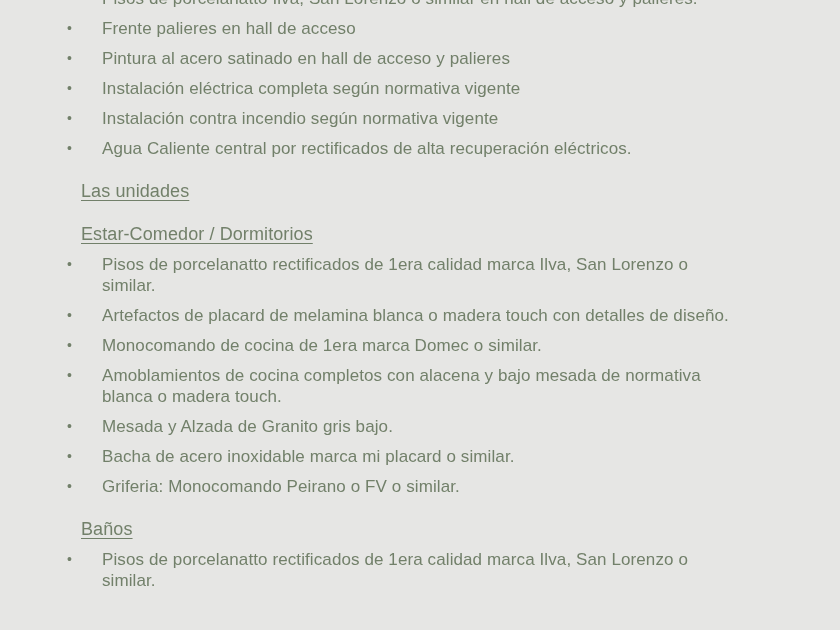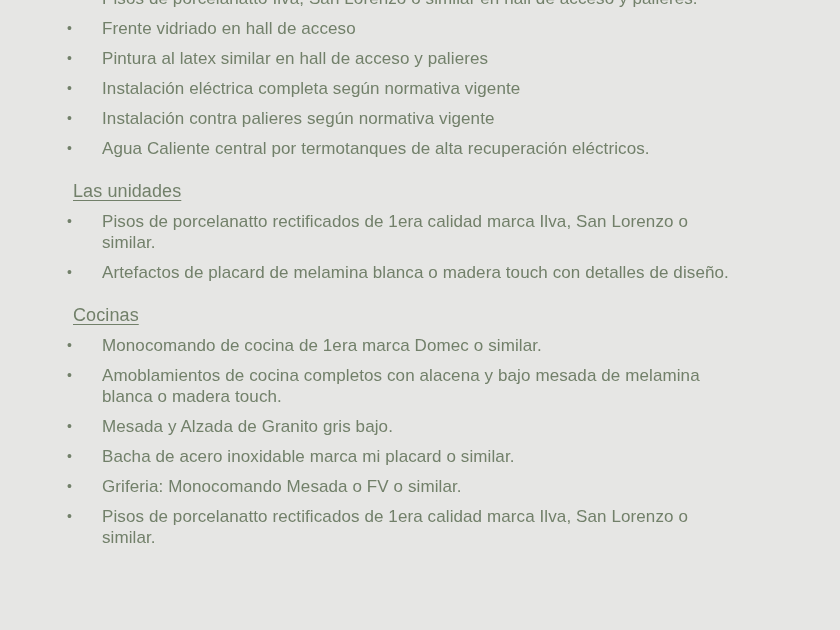--- a/index.html
+++ b/index.html
@@ -40,21 +40,21 @@
     font-size: 14px;
     line-height: 21px;
     text-align: left;
     padding-left: 2px;
   }
   .t {
     flex: 1 1 auto;
     white-space: pre-line;
   }
   h2 {
-    margin: 22px 0 9px 8px;
+    margin: 22px 0 9px 16px;
     font-size: 18px;
     line-height: 21px;
     font-weight: 400;
     letter-spacing: 0.1px;
     text-decoration: underline;
     text-underline-offset: 3px;
     text-decoration-thickness: 1px;
   }
 </style>
 </head>
@@ -62,79 +62,80 @@
 
 <div class="doc">
 
   <ul class="bullets first-list">
     <li class="clipped">
       <span class="b">•</span>
       <span class="t">Pisos de porcelanatto Ilva, San Lorenzo o similar en hall de acceso y palieres.</span>
     </li>
     <li>
       <span class="b">•</span>
-      <span class="t">Frente vidriado en hall de acceso</span>
+      <span class="t">Frente palieres en hall de acceso</span>
     </li>
     <li>
       <span class="b">•</span>
-      <span class="t">Pintura al latex similar en hall de acceso y palieres</span>
+      <span class="t">Pintura al acero satinado en hall de acceso y palieres</span>
     </li>
     <li>
       <span class="b">•</span>
       <span class="t">Instalación eléctrica completa según normativa vigente</span>
     </li>
     <li>
       <span class="b">•</span>
-      <span class="t">Instalación contra palieres según normativa vigente</span>
+      <span class="t">Instalación contra incendio según normativa vigente</span>
     </li>
     <li>
       <span class="b">•</span>
-      <span class="t">Agua Caliente central por termotanques de alta recuperación eléctricos.</span>
+      <span class="t">Agua Caliente central por rectificados de alta recuperación eléctricos.</span>
     </li>
   </ul>
 
   <h2>Las unidades</h2>
 
+  <h2>Estar-Comedor / Dormitorios</h2>
   <ul class="bullets">
     <li>
       <span class="b">•</span>
       <span class="t">Pisos de porcelanatto rectificados de 1era calidad marca Ilva, San Lorenzo o
 similar.</span>
     </li>
     <li>
       <span class="b">•</span>
       <span class="t">Artefactos de placard de melamina blanca o madera touch con detalles de diseño.</span>
     </li>
   </ul>
 
-  <h2>Cocinas</h2>
   <ul class="bullets">
     <li>
       <span class="b">•</span>
       <span class="t">Monocomando de cocina de 1era marca Domec o similar.</span>
     </li>
     <li>
       <span class="b">•</span>
-      <span class="t">Amoblamientos de cocina completos con alacena y bajo mesada de melamina
+      <span class="t">Amoblamientos de cocina completos con alacena y bajo mesada de normativa
 blanca o madera touch.</span>
     </li>
     <li>
       <span class="b">•</span>
       <span class="t">Mesada y Alzada de Granito gris bajo.</span>
     </li>
     <li>
       <span class="b">•</span>
       <span class="t">Bacha de acero inoxidable marca mi placard o similar.</span>
     </li>
     <li>
       <span class="b">•</span>
-      <span class="t">Griferia: Monocomando Mesada o FV o similar.</span>
+      <span class="t">Griferia: Monocomando Peirano o FV o similar.</span>
     </li>
   </ul>
 
+  <h2>Baños</h2>
   <ul class="bullets">
     <li>
       <span class="b">•</span>
       <span class="t">Pisos de porcelanatto rectificados de 1era calidad marca Ilva, San Lorenzo o
 similar.</span>
     </li>
   </ul>
 
 </div>
 

